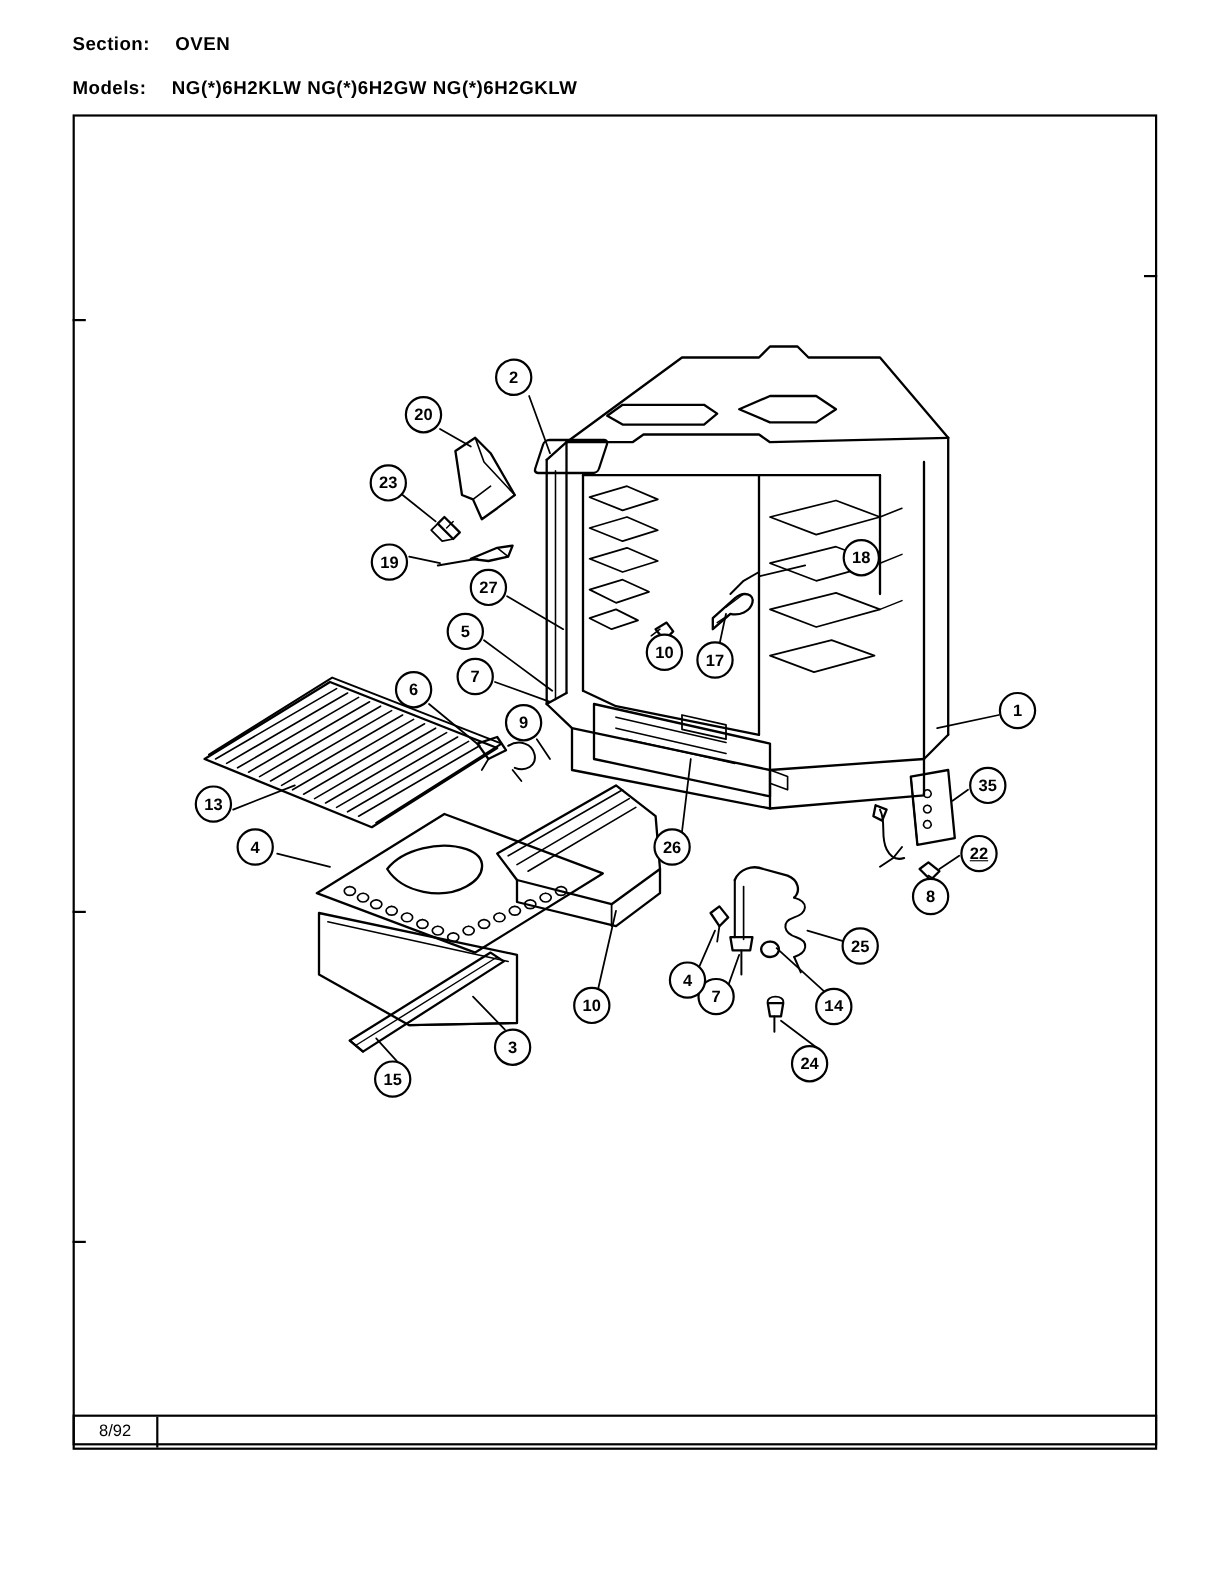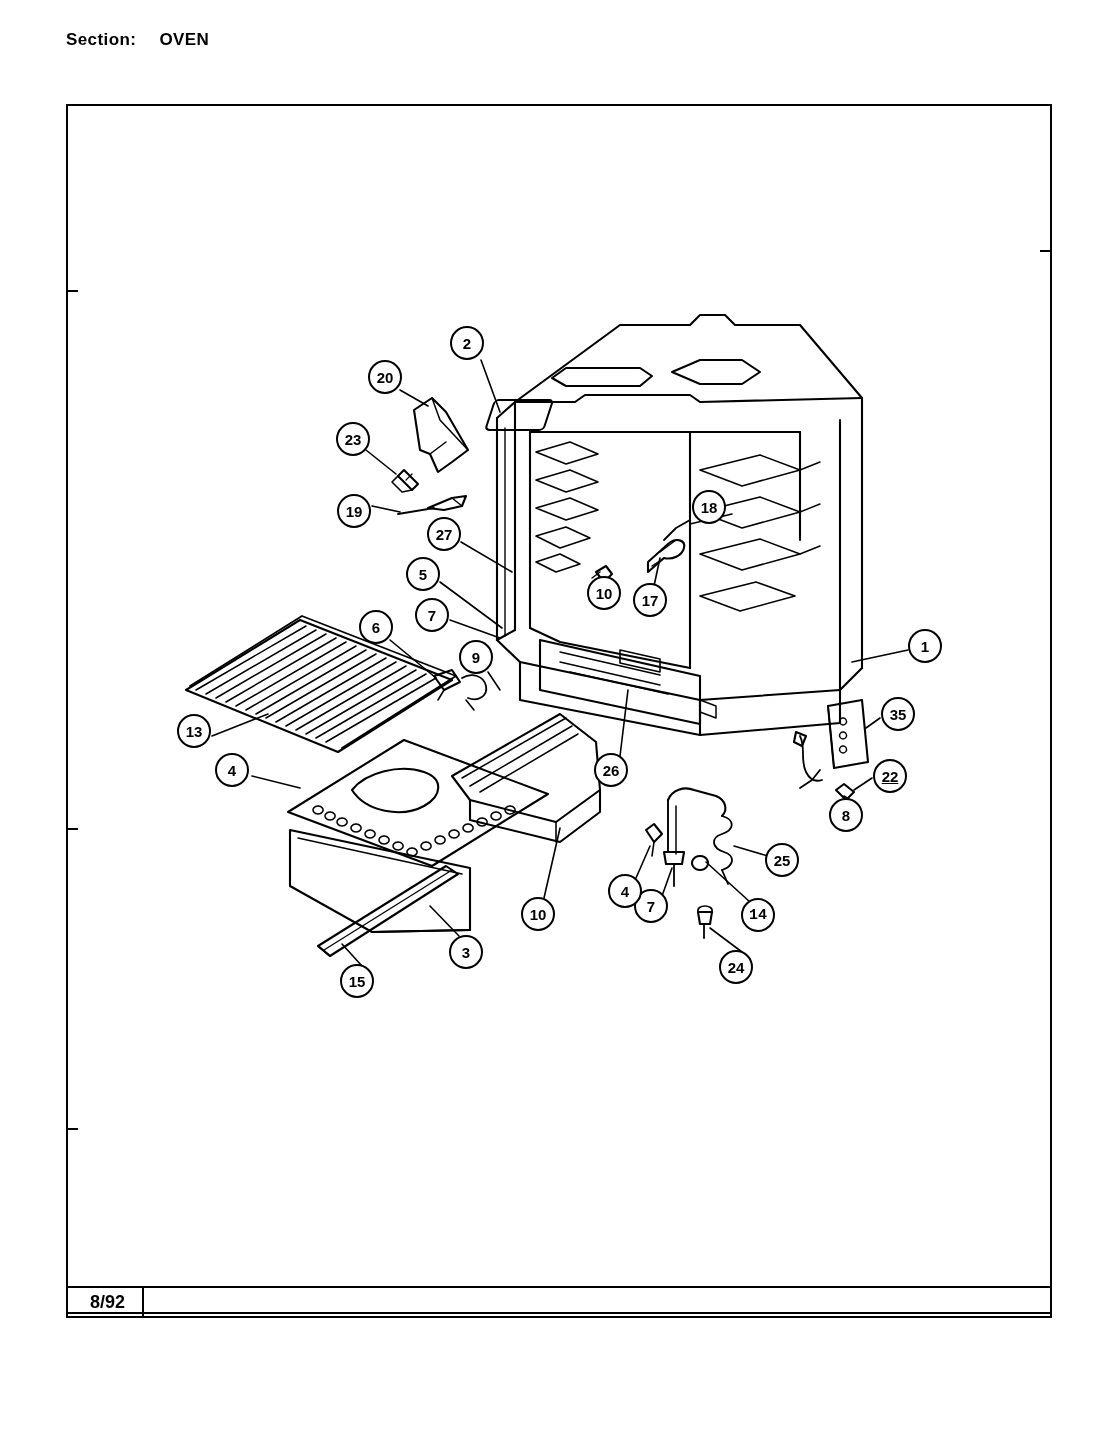--- a/index.html
+++ b/index.html
@@ -62,22 +62,22 @@
     left: 0; top: 0;
     width: 76px;
     height: 100%;
     border-right: 2px solid #000;
     box-sizing: border-box;
   }
   #rev-text {
     position: absolute;
     left: 90px;
     top: 1292px;
-    font-size: 18px;
-    font-weight: bold;
+    font-size: 15px;
+    font-weight: normal;
   }
   
   .tick {
     position: absolute;
     background: #000;
   }
 
   
   #art {
     position: absolute;
@@ -104,20 +104,24 @@
   }
 </style>
 </head>
 <body>
 
 <div id="page">
 
   <div class="hdr" id="hdr-section">
     <span class="lbl">Section:</span>
     <span class="val">OVEN</span>
+  </div>
+  <div class="hdr" id="hdr-models">
+    <span class="lbl">Models:</span>
+    <span class="val">NG(*)6H2KLW   NG(*)6H2GW   NG(*)6H2GKLW</span>
   </div>
 
   <div id="frame"></div>
   <div id="rev-box">
     <div id="rev-inner"></div>
   </div>
   <div id="rev-text">8/92</div>
 
   <div class="tick" style="left:66px; top:290px; width:12px; height:2px;"></div>
   <div class="tick" style="left:66px; top:828px; width:12px; height:2px;"></div>
@@ -329,21 +333,21 @@
       <div class="callout" style="left: 829px; top: 798px;">8</div>
       <div class="callout" style="left: 459px; top: 640px;">9</div>
       <div class="callout" style="left: 587px; top: 576px;">10</div>
       <div class="callout" style="left: 415px; top: 598px;">7</div>
       <div class="callout" style="left: 521px; top: 897px;">10</div>
       <div class="callout" style="left: 177px; top: 714px;">13</div>
       <div class="callout" style="left: 741px; top: 898px; font-family: Liberation Mono, monospace;">14</div>
       <div class="callout" style="left: 340px; top: 964px;">15</div>
       <div class="callout" style="left: 608px; top: 874px;">4</div>
       <div class="callout" style="left: 633px; top: 583px;">17</div>
-      <div class="callout" style="left: 692px; top: 490px;">18</div>
+      <div class="callout" style="left: 766px; top: 490px;">18</div>
       <div class="callout" style="left: 337px; top: 494px;">19</div>
       <div class="callout" style="left: 368px; top: 360px;">20</div>
       <div class="callout" style="left: 881px; top: 697px;">35</div>
       <div class="callout" style="left: 873px; top: 759px; text-decoration: underline;">22</div>
       <div class="callout" style="left: 336px; top: 422px;">23</div>
       <div class="callout" style="left: 719px; top: 950px;">24</div>
       <div class="callout" style="left: 765px; top: 843px;">25</div>
       <div class="callout" style="left: 594px; top: 753px;">26</div>
       <div class="callout" style="left: 427px; top: 517px;">27</div>
     </div>

